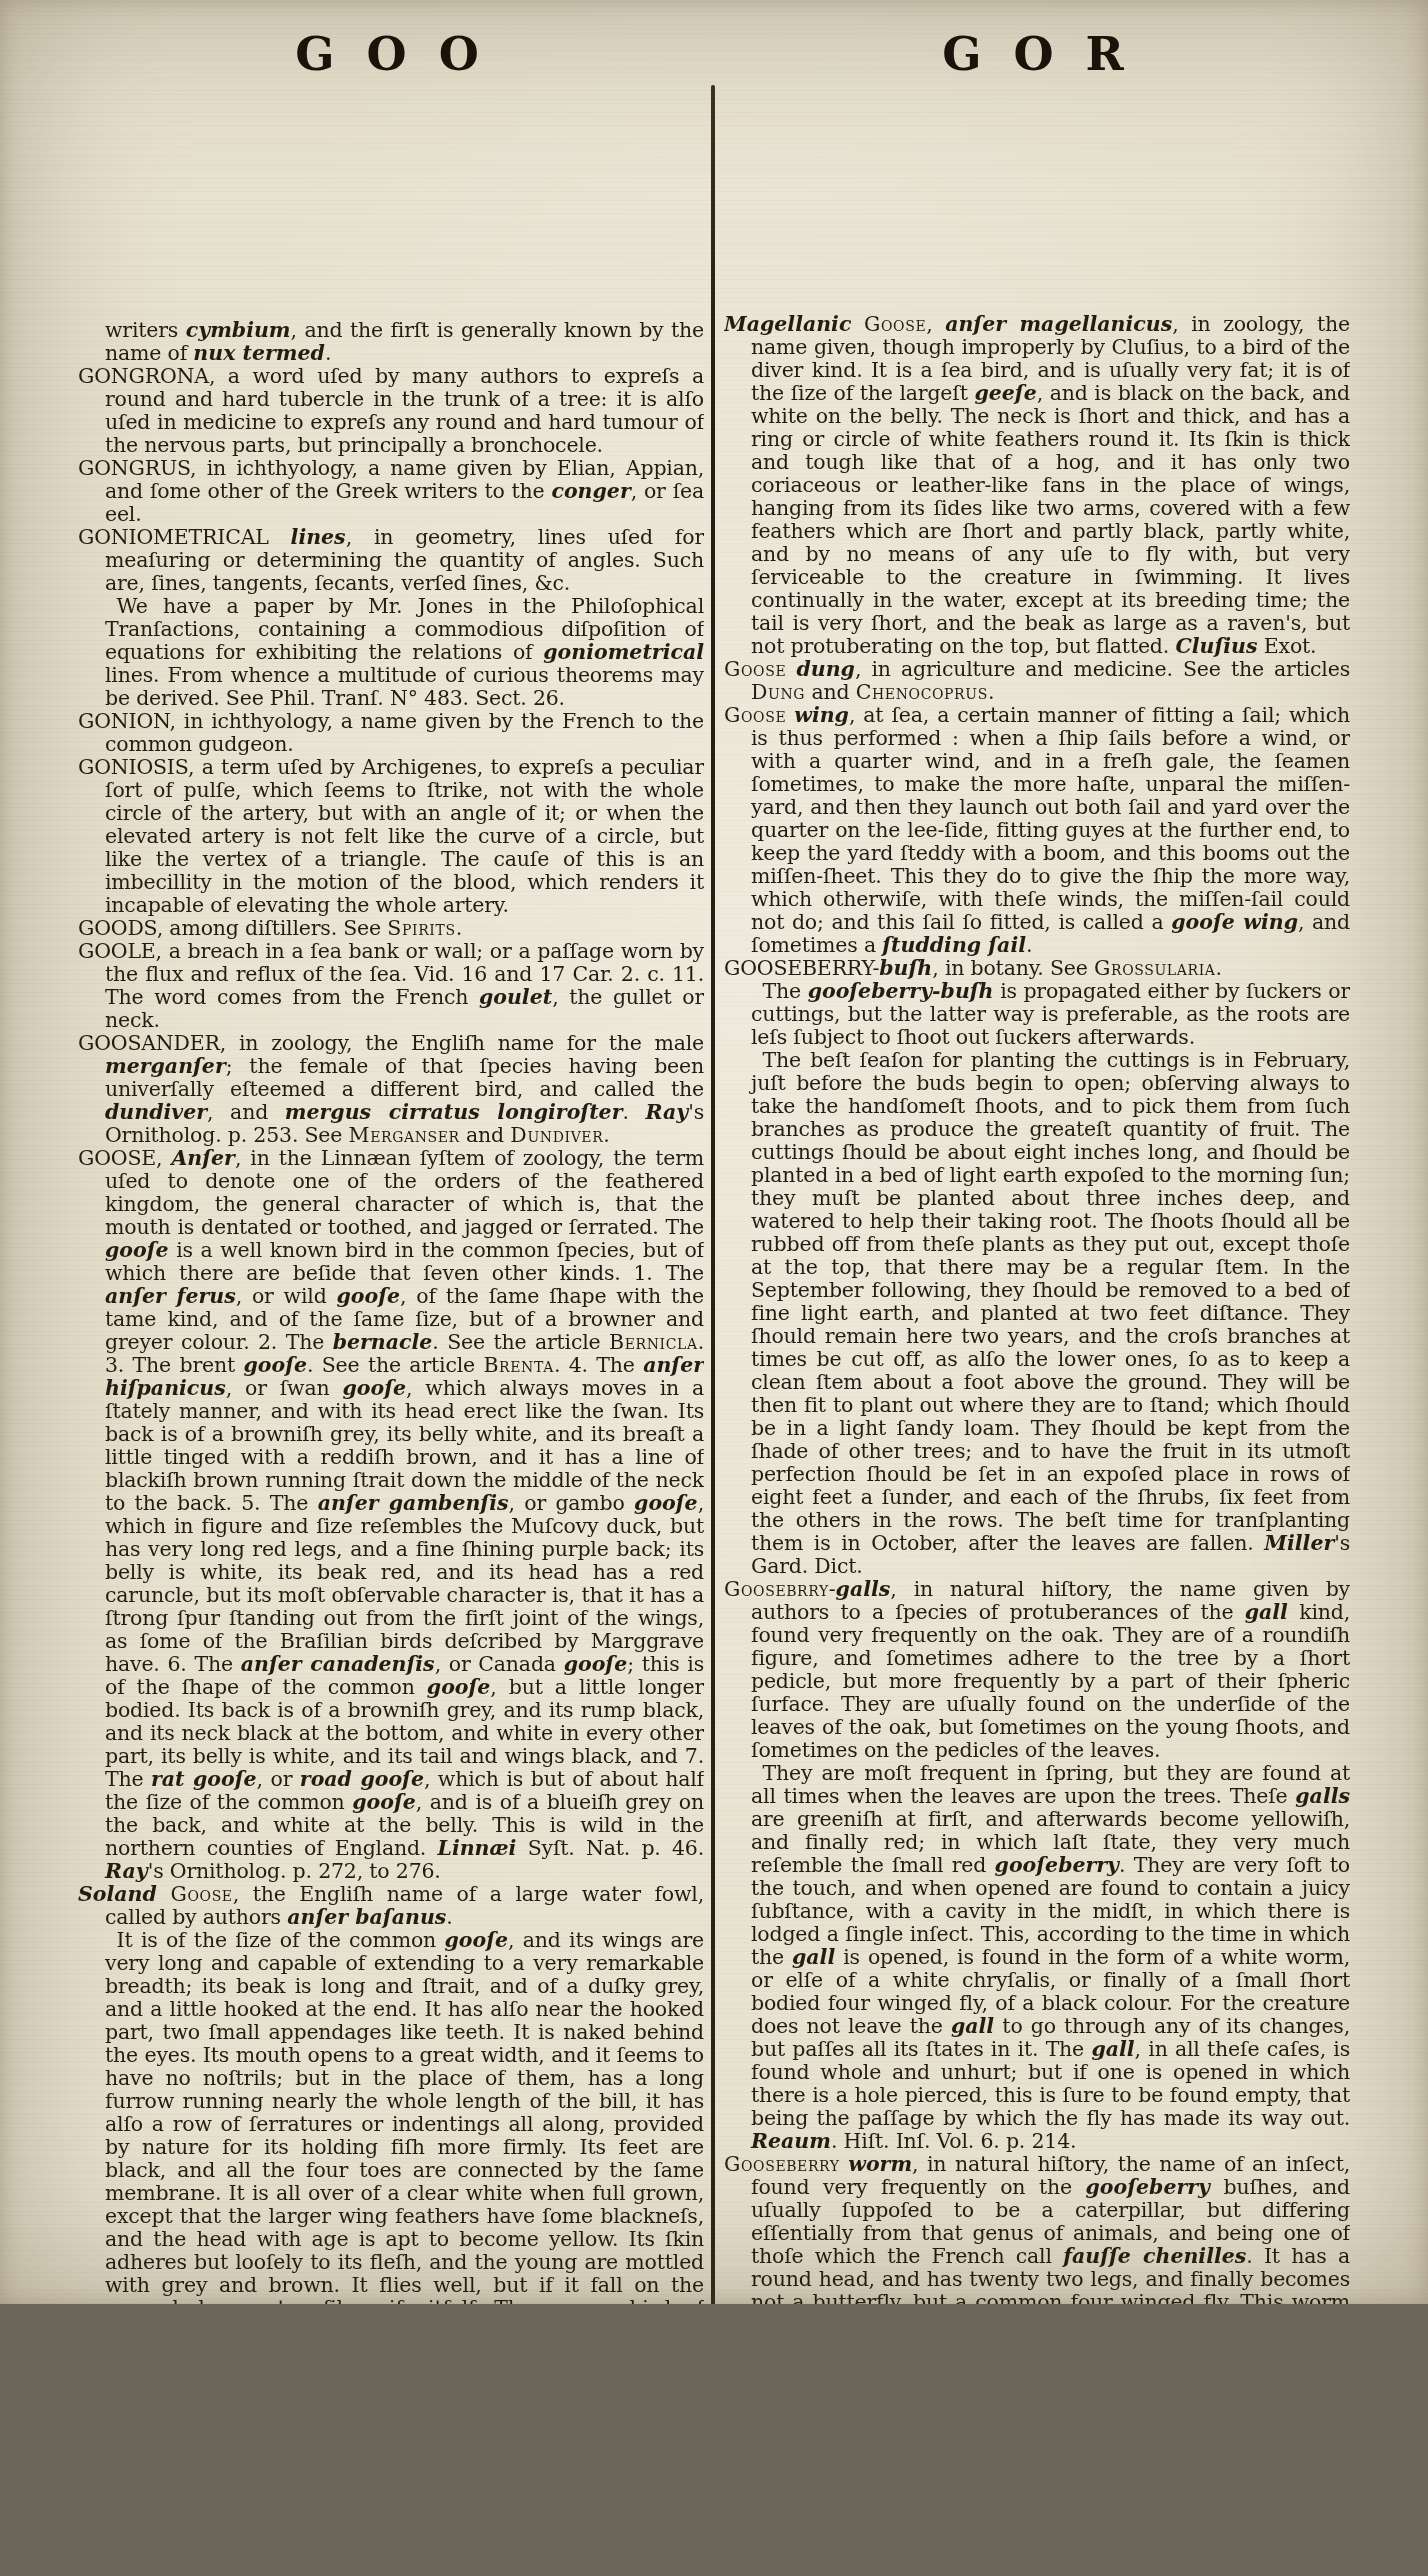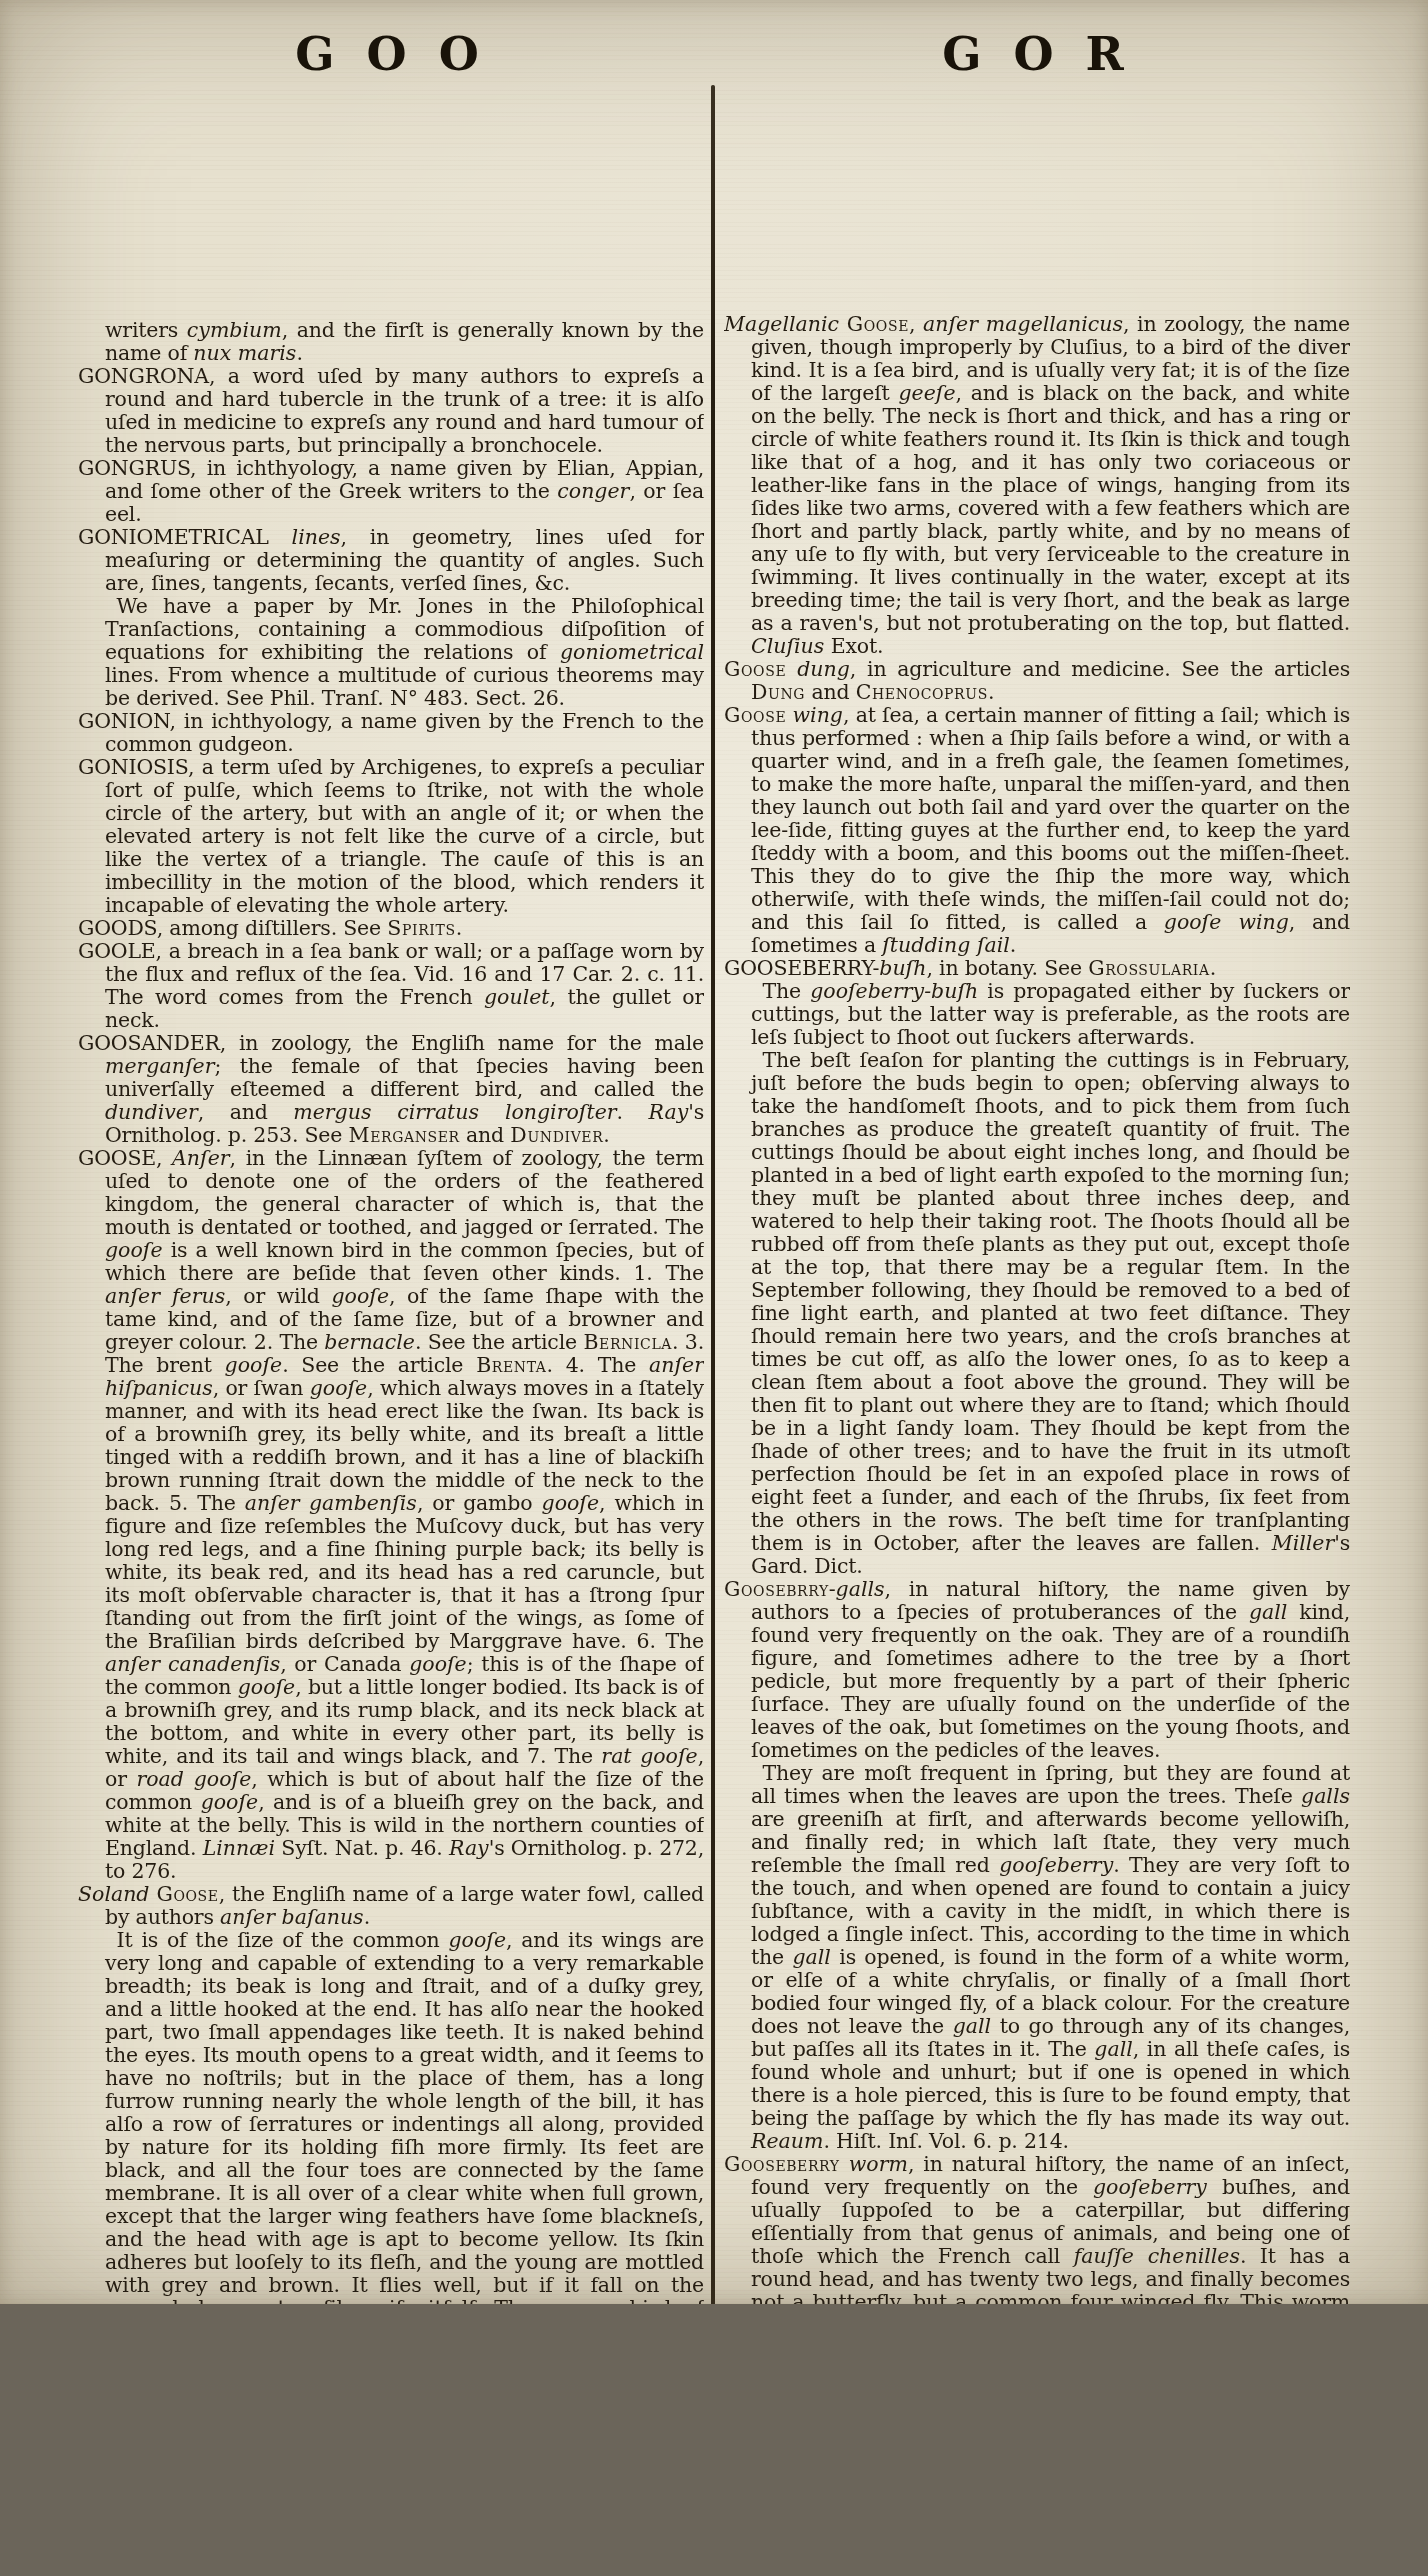--- a/index.html
+++ b/index.html
@@ -49,21 +49,21 @@
     line-height: 23px;
     letter-spacing: -0.2px;
   }
   .text-column.left  { left: 78px;  top: 319px; height: 2242px; overflow: hidden; }
   .text-column.right { left: 724px; top: 313px; height: 2136px; overflow: hidden; }
   .para { margin: 0; }
   .para-entry { padding-left: 27px; text-indent: -27px; }
   .para-cont  { padding-left: 27px; text-indent: 0; }
   .para-sub   { padding-left: 27px; text-indent: 11.6px; }
   .sc { font-variant: small-caps; letter-spacing: 0.03em; }
-  i { letter-spacing: 0; }
+  i { letter-spacing: 0; font-weight: bold; }
   .catchword {
     position: absolute;
     left: 1023px;
     top: 2509px;
     width: 258px;
     text-align: center;
     font-size: 16px;
     font-variant: small-caps;
     color: #241c11;
   }
@@ -73,21 +73,21 @@
 
 <div class="page">
 
   <div class="running-head left">G O O</div>
 
   <div class="running-head right">G O R</div>
 
   <div class="column-rule"></div>
 
   <div class="text-column left">
-      <p class="para para-cont">writers <i>cymbium</i>, and the firſt is generally known by the name of <i>nux maris</i>.</p>
+      <p class="para para-cont">writers <i>cymbium</i>, and the firſt is generally known by the name of <i>nux termed</i>.</p>
       <p class="para para-entry">GONGRONA, a word uſed by many authors to expreſs a round and hard tubercle in the trunk of a tree: it is alſo uſed in medicine to expreſs any round and hard tumour of the nervous parts, but principally a bronchocele.</p>
       <p class="para para-entry">GONGRUS, in ichthyology, a name given by Elian, Appian, and ſome other of the Greek writers to the <i>conger</i>, or ſea eel.</p>
       <p class="para para-entry">GONIOMETRICAL <i>lines</i>, in geometry, lines uſed for meaſuring or determining the quantity of angles. Such are, ſines, tangents, ſecants, verſed ſines, &amp;c.</p>
       <p class="para para-sub">We have a paper by Mr. Jones in the Philoſophical Tranſactions, containing a commodious diſpoſition of equations for exhibiting the relations of <i>goniometrical</i> lines. From whence a multitude of curious theorems may be derived. See Phil. Tranſ. N° 483. Sect. 26.</p>
       <p class="para para-entry">GONION, in ichthyology, a name given by the French to the common gudgeon.</p>
       <p class="para para-entry">GONIOSIS, a term uſed by Archigenes, to expreſs a peculiar ſort of pulſe, which ſeems to ſtrike, not with the whole circle of the artery, but with an angle of it; or when the elevated artery is not felt like the curve of a circle, but like the vertex of a triangle. The cauſe of this is an imbecillity in the motion of the blood, which renders it incapable of elevating the whole artery.</p>
       <p class="para para-entry">GOODS, among diſtillers. See <span class="sc">Spirits</span>.</p>
       <p class="para para-entry">GOOLE, a breach in a ſea bank or wall; or a paſſage worn by the flux and reflux of the ſea. Vid. 16 and 17 Car. 2. c. 11. The word comes from the French <i>goulet</i>, the gullet or neck.</p>
       <p class="para para-entry">GOOSANDER, in zoology, the Engliſh name for the male <i>merganſer</i>; the female of that ſpecies having been univerſally eſteemed a different bird, and called the <i>dundiver</i>, and <i>mergus cirratus longiroſter</i>. <i>Ray</i>'s Ornitholog. p. 253. See <span class="sc">Merganser</span> and <span class="sc">Dundiver</span>.</p>
       <p class="para para-entry">GOOSE, <i>Anſer</i>, in the Linnæan ſyſtem of zoology, the term uſed to denote one of the orders of the feathered kingdom, the general character of which is, that the mouth is dentated or toothed, and jagged or ſerrated. The <i>gooſe</i> is a well known bird in the common ſpecies, but of which there are beſide that ſeven other kinds. 1. The <i>anſer ferus</i>, or wild <i>gooſe</i>, of the ſame ſhape with the tame kind, and of the ſame ſize, but of a browner and greyer colour. 2. The <i>bernacle</i>. See the article <span class="sc">Bernicla</span>. 3. The brent <i>gooſe</i>. See the article <span class="sc">Brenta</span>. 4. The <i>anſer hiſpanicus</i>, or ſwan <i>gooſe</i>, which always moves in a ſtately manner, and with its head erect like the ſwan. Its back is of a browniſh grey, its belly white, and its breaſt a little tinged with a reddiſh brown, and it has a line of blackiſh brown running ſtrait down the middle of the neck to the back. 5. The <i>anſer gambenſis</i>, or gambo <i>gooſe</i>, which in figure and ſize reſembles the Muſcovy duck, but has very long red legs, and a fine ſhining purple back; its belly is white, its beak red, and its head has a red caruncle, but its moſt obſervable character is, that it has a ſtrong ſpur ſtanding out from the firſt joint of the wings, as ſome of the Braſilian birds deſcribed by Marggrave have. 6. The <i>anſer canadenſis</i>, or Canada <i>gooſe</i>; this is of the ſhape of the common <i>gooſe</i>, but a little longer bodied. Its back is of a browniſh grey, and its rump black, and its neck black at the bottom, and white in every other part, its belly is white, and its tail and wings black, and 7. The <i>rat gooſe</i>, or <i>road gooſe</i>, which is but of about half the ſize of the common <i>gooſe</i>, and is of a blueiſh grey on the back, and white at the belly. This is wild in the northern counties of England. <i>Linnæi</i> Syſt. Nat. p. 46. <i>Ray</i>'s Ornitholog. p. 272, to 276.</p>

